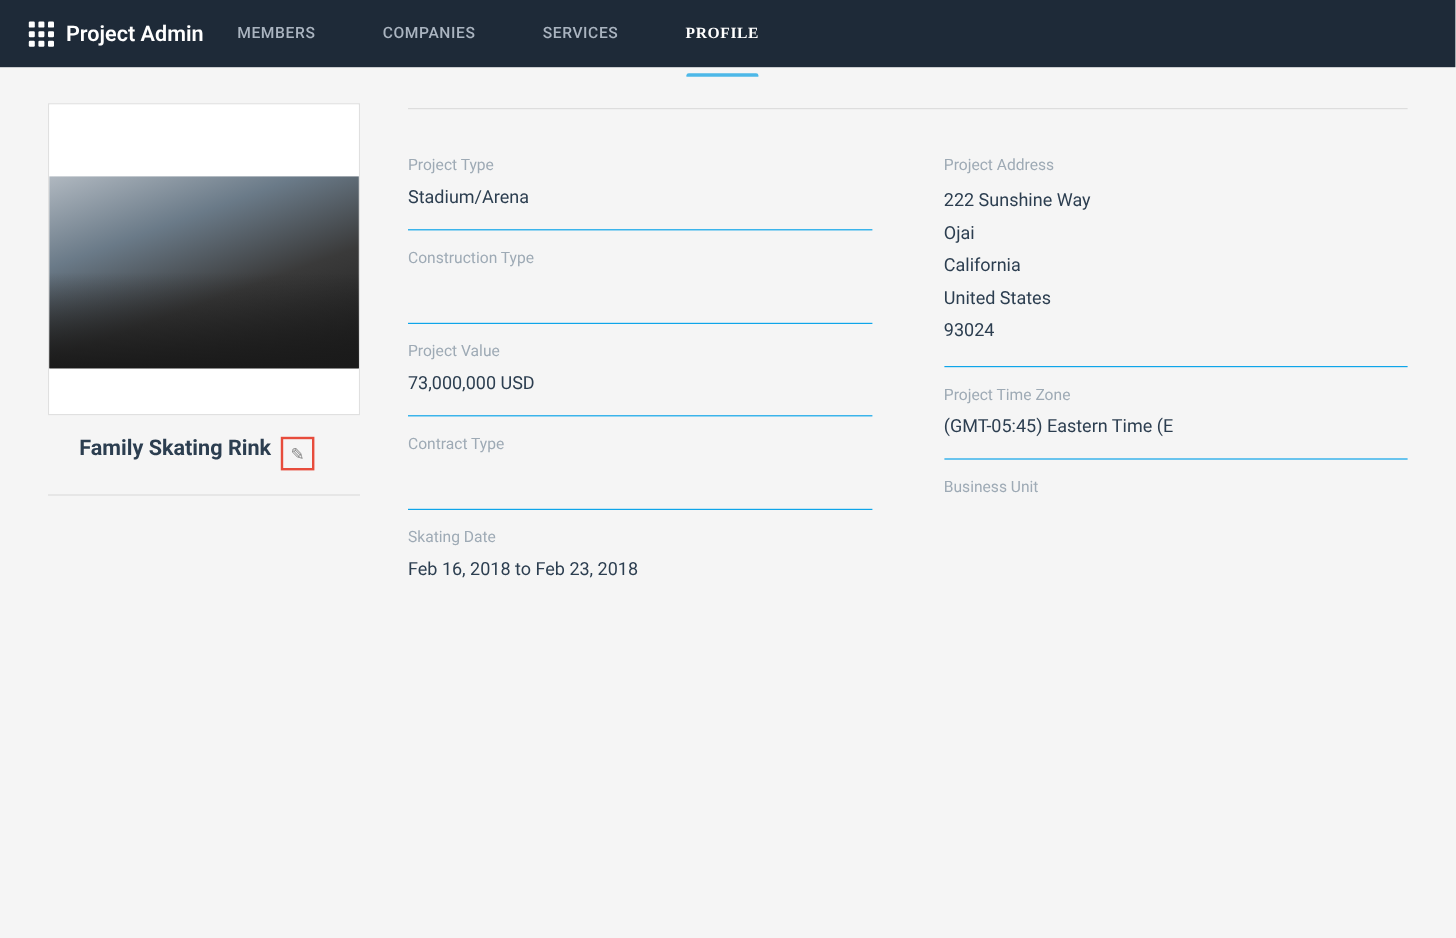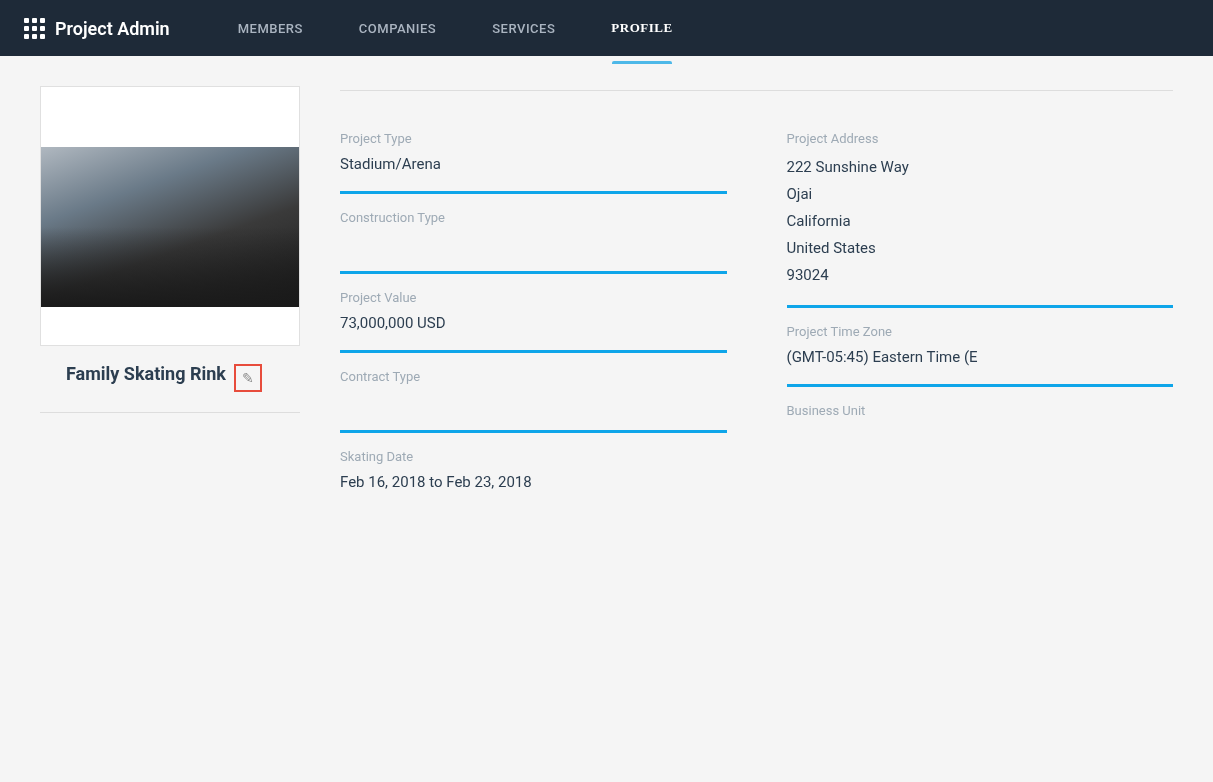--- a/index.html
+++ b/index.html
@@ -13,21 +13,20 @@
       height: 56px;
       padding: 0 24px;
     }
     .header-brand {
       display: flex;
       align-items: center;
       gap: 10px;
       color: #fff;
       font-size: 18px;
       font-weight: 600;
-      margin-right: 40px;
     }
     .grid-icon {
       display: grid;
       grid-template-columns: repeat(3, 5px);
       gap: 3px;
     }
     .grid-icon span {
       width: 5px;
       height: 5px;
       background: #fff;
@@ -162,21 +161,21 @@
       border-top: 1px solid #ddd;
       margin-bottom: 24px;
     }
     .fields-grid {
       display: grid;
       grid-template-columns: 1fr 1fr;
       gap: 0 60px;
     }
     .field-group {
       padding: 16px 0;
-      border-bottom: 3px solid #0ea5e9;
+      border-bottom: 1px solid #0ea5e9;
     }
     .field-label {
       font-size: 13px;
       color: #9eaab5;
       margin-bottom: 8px;
       font-weight: 400;
     }
     .field-value {
       font-size: 15px;
       color: #2c3e50;

